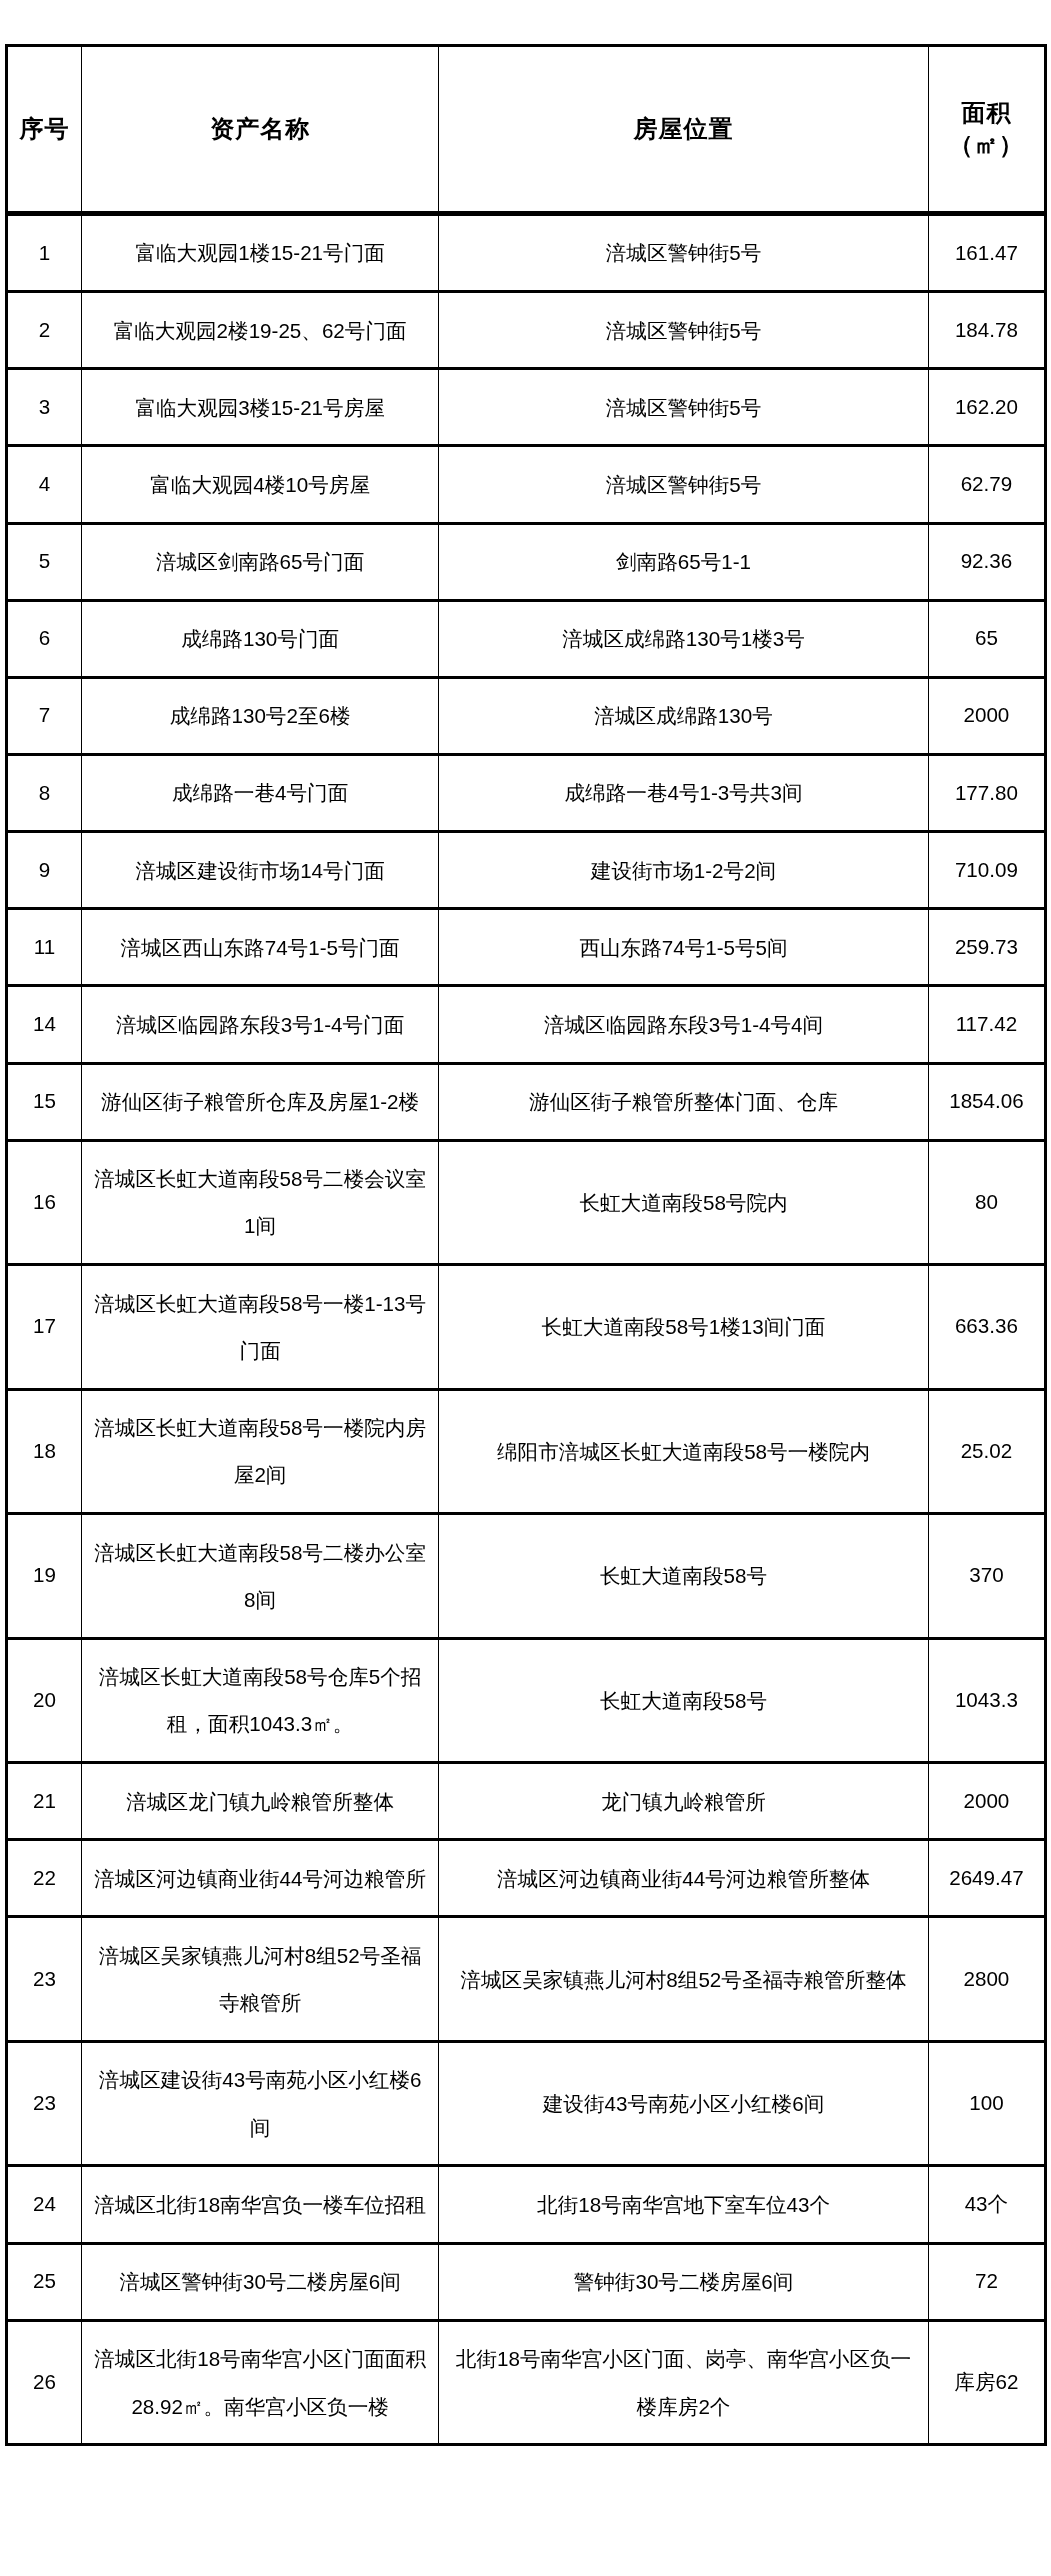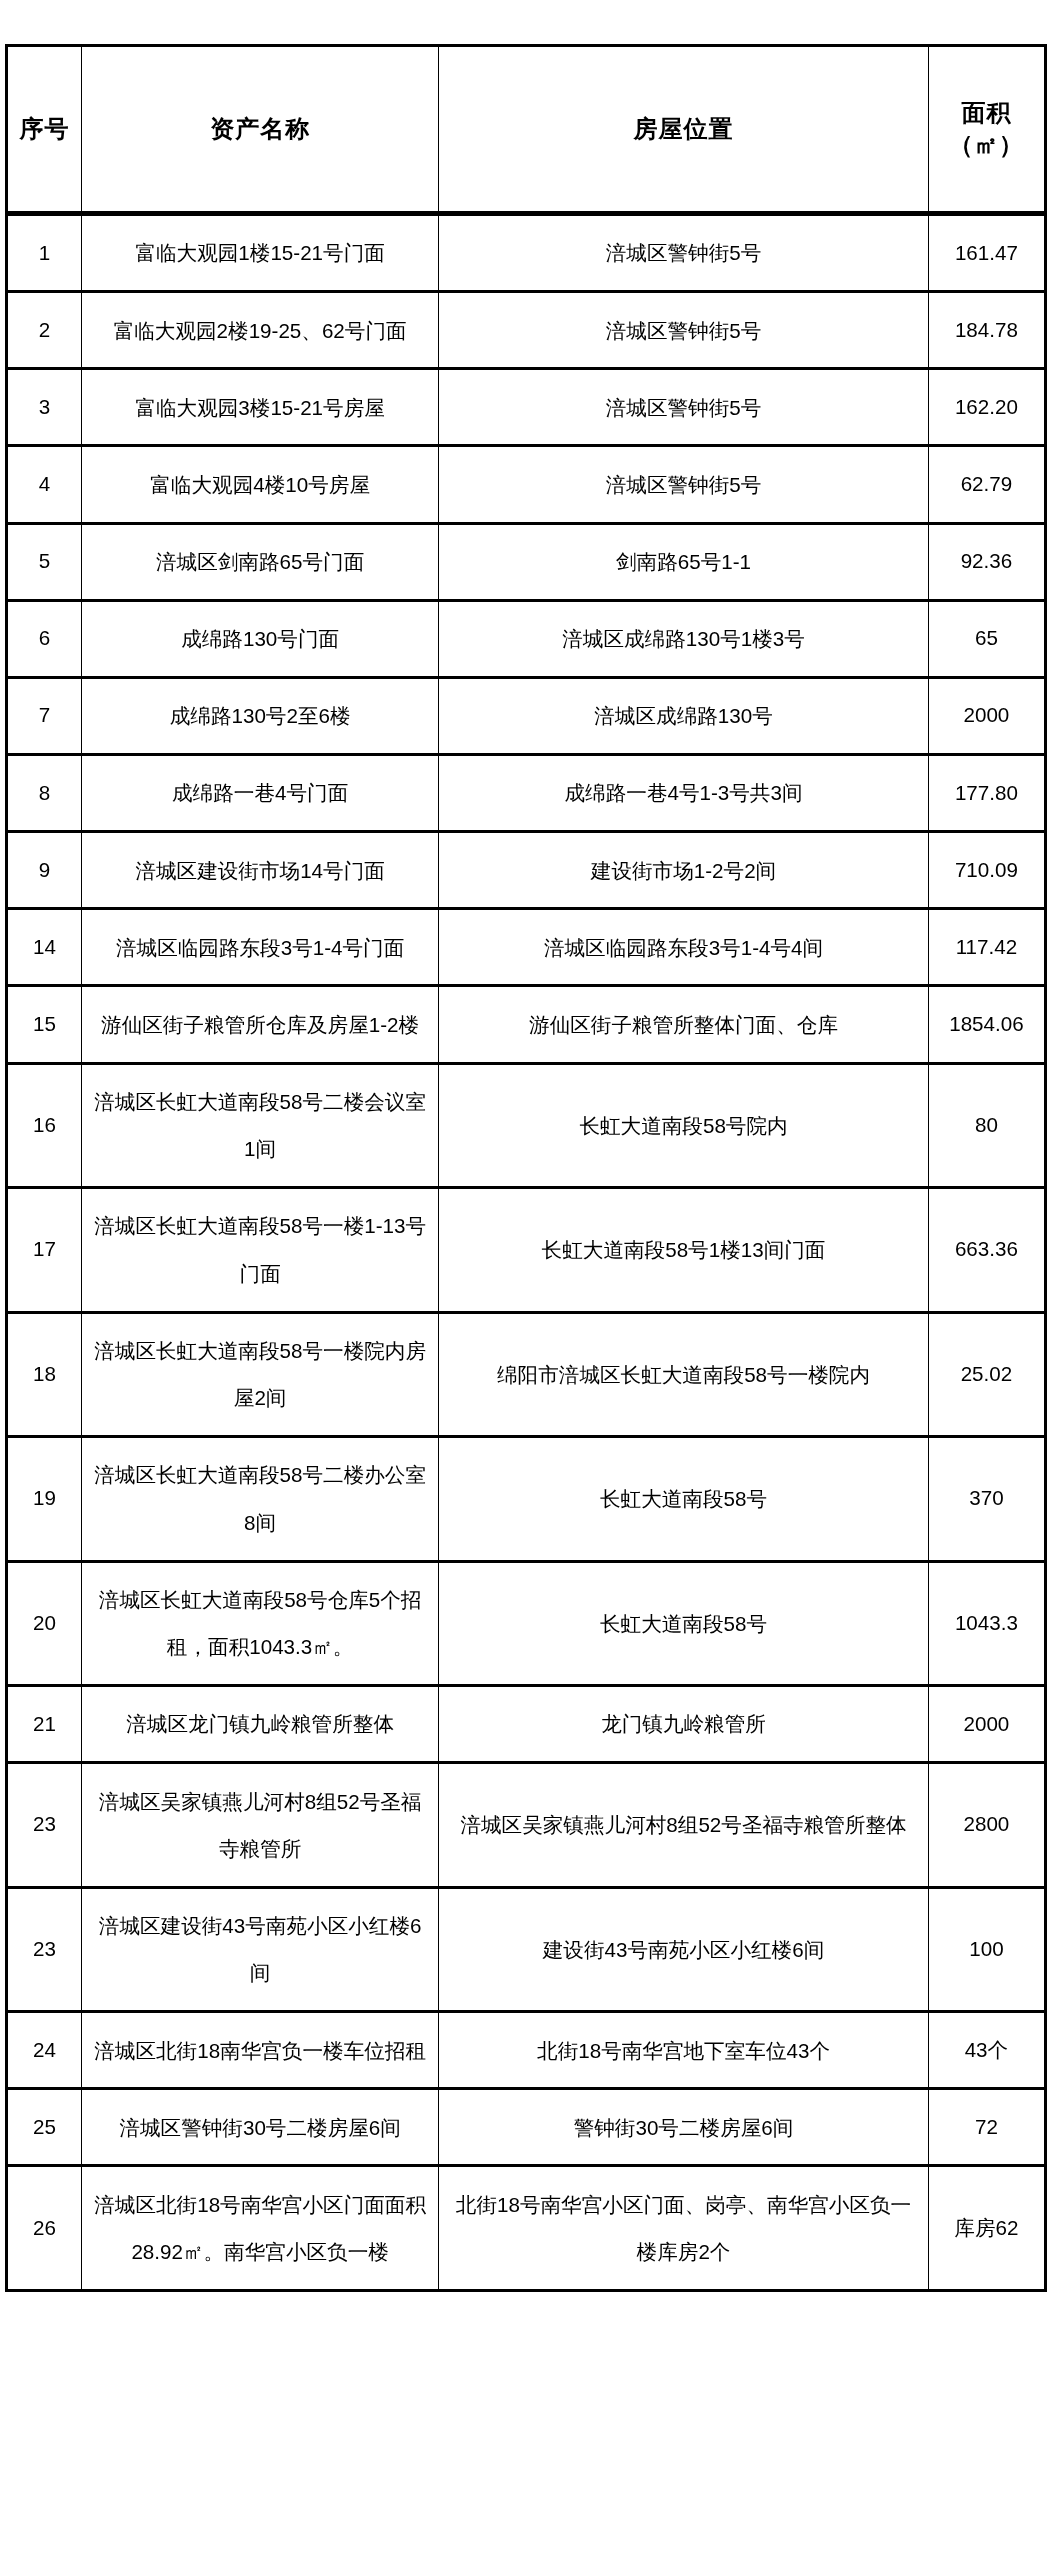--- a/index.html
+++ b/index.html
@@ -125,20 +125,26 @@
         <td class="cell-loc">成绵路一巷4号1-3号共3间</td>
         <td class="cell-area">177.80</td>
       </tr>
       <tr>
         <td class="cell-no">9</td>
         <td class="cell-name">涪城区建设街市场14号门面</td>
         <td class="cell-loc">建设街市场1-2号2间</td>
         <td class="cell-area">710.09</td>
       </tr>
       <tr>
+        <td class="cell-no">11</td>
+        <td class="cell-name">涪城区西山东路74号1-5号门面</td>
+        <td class="cell-loc">西山东路74号1-5号5间</td>
+        <td class="cell-area">259.73</td>
+      </tr>
+      <tr>
         <td class="cell-no">14</td>
         <td class="cell-name">涪城区临园路东段3号1-4号门面</td>
         <td class="cell-loc">涪城区临园路东段3号1-4号4间</td>
         <td class="cell-area">117.42</td>
       </tr>
       <tr>
         <td class="cell-no">15</td>
         <td class="cell-name">游仙区街子粮管所仓库及房屋1-2楼</td>
         <td class="cell-loc">游仙区街子粮管所整体门面、仓库</td>
         <td class="cell-area">1854.06</td>
@@ -171,20 +177,26 @@
         <td class="cell-no">20</td>
         <td class="cell-name">涪城区长虹大道南段58号仓库5个招租，面积1043.3㎡。</td>
         <td class="cell-loc">长虹大道南段58号</td>
         <td class="cell-area">1043.3</td>
       </tr>
       <tr>
         <td class="cell-no">21</td>
         <td class="cell-name">涪城区龙门镇九岭粮管所整体</td>
         <td class="cell-loc">龙门镇九岭粮管所</td>
         <td class="cell-area">2000</td>
+      </tr>
+      <tr>
+        <td class="cell-no">22</td>
+        <td class="cell-name">涪城区河边镇商业街44号河边粮管所</td>
+        <td class="cell-loc">涪城区河边镇商业街44号河边粮管所整体</td>
+        <td class="cell-area">2649.47</td>
       </tr>
       <tr>
         <td class="cell-no">23</td>
         <td class="cell-name">涪城区吴家镇燕儿河村8组52号圣福寺粮管所</td>
         <td class="cell-loc">涪城区吴家镇燕儿河村8组52号圣福寺粮管所整体</td>
         <td class="cell-area">2800</td>
       </tr>
       <tr>
         <td class="cell-no">23</td>
         <td class="cell-name">涪城区建设街43号南苑小区小红楼6间</td>

